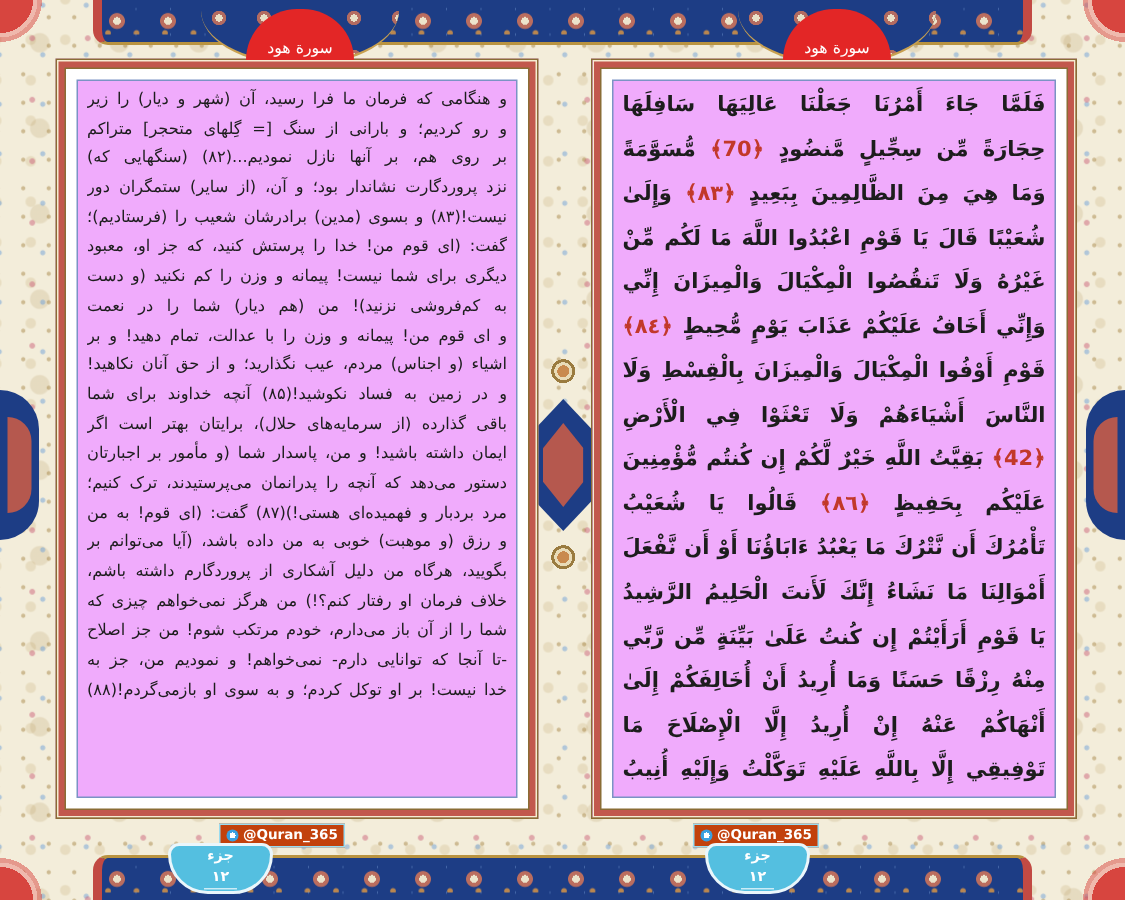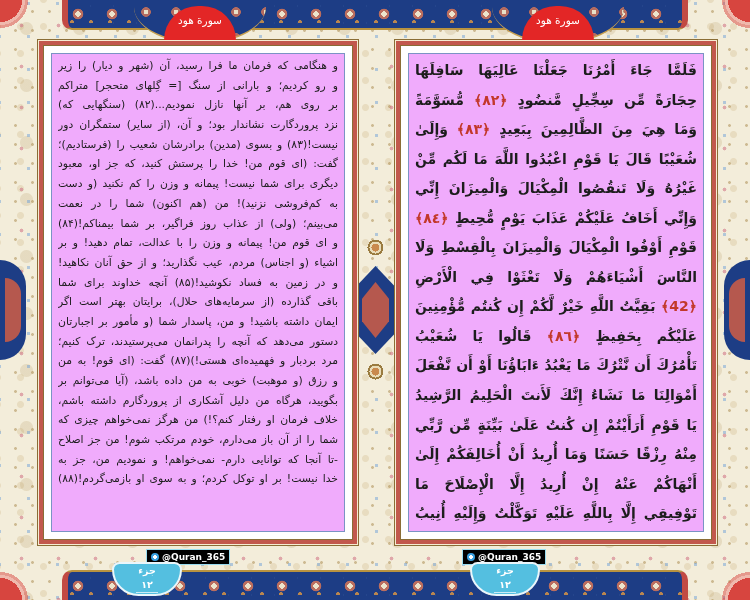--- a/index.html
+++ b/index.html
@@ -69,25 +69,25 @@
   .page-left{left:37px;width:320px;}
   .page-right{left:394px;width:322px;}
   .text{position:absolute;inset:16px 20px;direction:rtl;color:#1d1d1d;}
   .text .line{text-align:justify;text-align-last:justify;overflow:hidden;}
   .arabic .line{height:29.55px;line-height:29.55px;font-size:14px;font-weight:bold;}
   .persian .line{height:19.7px;line-height:19.7px;font-size:10.8px;}
   .vm{color:#c2382a;font-weight:bold;}
   
   .surah-header{position:absolute;top:6px;width:72px;height:34px;z-index:5;
     background:#e32626;border-radius:36px 36px 0 0;color:#fff;font-size:10.5px;
-    display:flex;align-items:flex-end;justify-content:center;padding-bottom:14px;box-sizing:border-box;}
+    display:flex;align-items:flex-end;justify-content:center;padding-bottom:2px;box-sizing:border-box;}
   .header-left{left:164px;}
   .header-right{left:522px;}
   
-  .channel-badge{position:absolute;top:549px;height:14px;z-index:6;background:#000000;
+  .channel-badge{position:absolute;top:549px;height:14px;z-index:6;background:#c2410c;
     border:1px solid #9adcf0;color:#fff;font-size:9px;font-weight:bold;line-height:12px;
     padding:0 4px;display:flex;align-items:center;gap:3px;direction:ltr;}
   .badge-left{left:146px;}
   .badge-right{left:462px;}
   .badge-icon{width:8px;height:8px;border-radius:50%;display:inline-block;
     background:radial-gradient(circle,#fff 0 2px,#3aa0e0 2px 4px);}
   .juz-pill{position:absolute;top:562px;width:70px;height:34px;z-index:6;
     background:#54bfe0;border:2px solid #eaf6fb;border-radius:9px 9px 32px 32px;
     text-align:center;box-sizing:border-box;}
   .pill-left{left:112px;}
@@ -115,42 +115,41 @@
 
 <div class="page page-left">
   <div class="text persian">
       <div class="line">و هنگامی که فرمان ما فرا رسید، آن (شهر و دیار) را زیر</div>
       <div class="line">و رو کردیم؛ و بارانی از سنگ [= گِلهای متحجر] متراکم</div>
       <div class="line">بر روی هم، بر آنها نازل نمودیم...(۸۲) (سنگهایی که)</div>
       <div class="line">نزد پروردگارت نشاندار بود؛ و آن، (از سایر) ستمگران دور</div>
       <div class="line">نیست!(۸۳) و بسوی (مدین) برادرشان شعیب را (فرستادیم)؛</div>
       <div class="line">گفت: (ای قوم من! خدا را پرستش کنید، که جز او، معبود</div>
       <div class="line">دیگری برای شما نیست! پیمانه و وزن را کم نکنید (و دست</div>
-      <div class="line">به کم‌فروشی نزنید)! من (هم اکنون) شما را در نعمت</div>
-      <div class="line">می‌بینم؛ (ولی) از عذاب روز فراگیر، بر شما بیمناکم!(۸۴)</div>
+      <div class="line">به کم‌فروشی نزنید)! من (هم دیار) شما را در نعمت</div>
       <div class="line">و ای قوم من! پیمانه و وزن را با عدالت، تمام دهید! و بر</div>
       <div class="line">اشیاء (و اجناس) مردم، عیب نگذارید؛ و از حق آنان نکاهید!</div>
       <div class="line">و در زمین به فساد نکوشید!(۸۵) آنچه خداوند برای شما</div>
       <div class="line">باقی گذارده (از سرمایه‌های حلال)، برایتان بهتر است اگر</div>
       <div class="line">ایمان داشته باشید! و من، پاسدار شما (و مأمور بر اجبارتان</div>
       <div class="line">دستور می‌دهد که آنچه را پدرانمان می‌پرستیدند، ترک کنیم؛</div>
       <div class="line">مرد بردبار و فهمیده‌ای هستی!)(۸۷) گفت: (ای قوم! به من</div>
       <div class="line">و رزق (و موهبت) خوبی به من داده باشد، (آیا می‌توانم بر</div>
       <div class="line">بگویید، هرگاه من دلیل آشکاری از پروردگارم داشته باشم،</div>
       <div class="line">خلاف فرمان او رفتار کنم؟!) من هرگز نمی‌خواهم چیزی که</div>
       <div class="line">شما را از آن باز می‌دارم، خودم مرتکب شوم! من جز اصلاح</div>
       <div class="line">-تا آنجا که توانایی دارم- نمی‌خواهم! و نمودیم من، جز به</div>
       <div class="line">خدا نیست! بر او توکل کردم؛ و به سوی او بازمی‌گردم!(۸۸)</div>
     </div>
 </div>
 
 <div class="page page-right">
   <div class="text arabic">
       <div class="line">فَلَمَّا جَاءَ أَمْرُنَا جَعَلْنَا عَالِيَهَا سَافِلَهَا وَأَمْطَرْنَا عَلَيْهَا</div>
-      <div class="line">حِجَارَةً مِّن سِجِّيلٍ مَّنضُودٍ <span class="vm">﴿٨٢﴾</span> مُّسَوَّمَةً عِندَ رَبِّكَ</div>
+      <div class="line">حِجَارَةً مِّن سِجِّيلٍ مَّنضُودٍ <span class="vm">﴿70﴾</span> مُّسَوَّمَةً عِندَ رَبِّكَ</div>
       <div class="line">وَمَا هِيَ مِنَ الظَّالِمِينَ بِبَعِيدٍ <span class="vm">﴿٨٣﴾</span> وَإِلَىٰ مَدْيَنَ أَخَاهُمْ</div>
       <div class="line">شُعَيْبًا قَالَ يَا قَوْمِ اعْبُدُوا اللَّهَ مَا لَكُم مِّنْ إِلَٰهٍ</div>
       <div class="line">غَيْرُهُ وَلَا تَنقُصُوا الْمِكْيَالَ وَالْمِيزَانَ إِنِّي أَرَاكُم بِخَيْرٍ</div>
       <div class="line">وَإِنِّي أَخَافُ عَلَيْكُمْ عَذَابَ يَوْمٍ مُّحِيطٍ <span class="vm">﴿٨٤﴾</span> وَيَا</div>
       <div class="line">قَوْمِ أَوْفُوا الْمِكْيَالَ وَالْمِيزَانَ بِالْقِسْطِ وَلَا تَبْخَسُوا</div>
       <div class="line">النَّاسَ أَشْيَاءَهُمْ وَلَا تَعْثَوْا فِي الْأَرْضِ مُفْسِدِينَ</div>
       <div class="line"><span class="vm">﴿42﴾</span> بَقِيَّتُ اللَّهِ خَيْرٌ لَّكُمْ إِن كُنتُم مُّؤْمِنِينَ وَمَا أَنَا</div>
       <div class="line">عَلَيْكُم بِحَفِيظٍ <span class="vm">﴿٨٦﴾</span> قَالُوا يَا شُعَيْبُ أَصَلَاتُكَ</div>
       <div class="line">تَأْمُرُكَ أَن نَّتْرُكَ مَا يَعْبُدُ ءَابَاؤُنَا أَوْ أَن نَّفْعَلَ فِي</div>
       <div class="line">أَمْوَالِنَا مَا نَشَاءُ إِنَّكَ لَأَنتَ الْحَلِيمُ الرَّشِيدُ  قَالَ</div>

